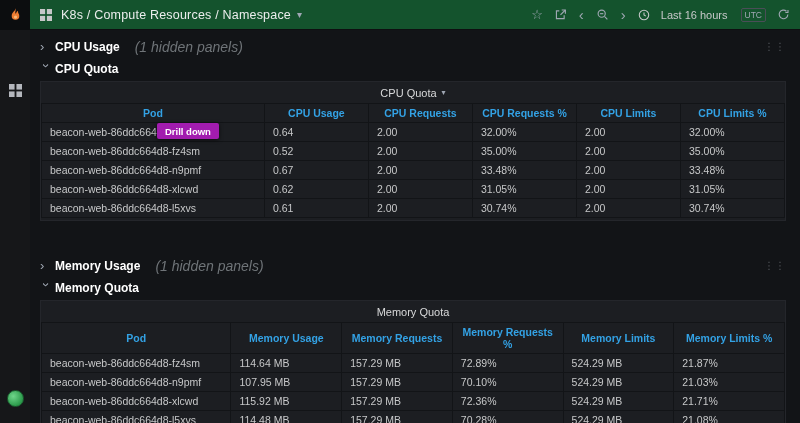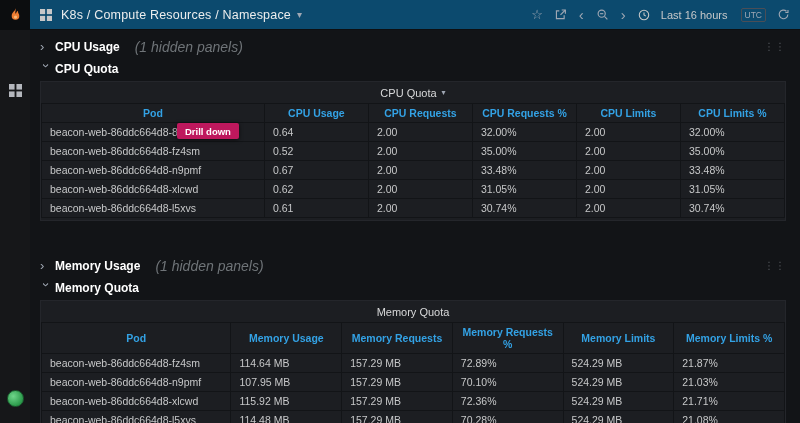--- a/index.html
+++ b/index.html
@@ -26,21 +26,21 @@
   .side-item.menu { margin-top:45px; }
   .side-bottom { position:absolute; bottom:16px; left:0; width:30px; display:flex; justify-content:center; }
   .avatar {
     width:17px; height:17px; border-radius:50%;
     background:radial-gradient(circle at 35% 35%, #6fd68a, #2c9a4b 70%);
     border:1px solid #1b5e2f;
   }
   
   .topnav {
     position:absolute; left:30px; right:0; top:0; height:30px;
-    background:#0c4a6e; display:flex; align-items:center;
+    background:#14532d; display:flex; align-items:center;
     padding:0 10px; z-index:4; border-bottom:1px solid #0e0f11;
   }
   .nav-grid { color:#c7c8c9; display:flex; margin-right:9px; }
   .nav-title { display:flex; align-items:center; cursor:pointer; }
   .nav-title .ttl { color:#eceded; font-size:12.5px; font-weight:500; letter-spacing:.2px; }
   .nav-title .caret { color:#9fa7b3; font-size:10px; margin-left:6px; }
   .nav-right { margin-left:auto; display:flex; align-items:center; gap:11px; color:#9fa7b3; }
   .nicon { display:flex; align-items:center; cursor:pointer; font-size:13px; line-height:1; }
   .nicon.sm { font-size:15px; padding:0 1px; }
   .timepicker {
@@ -77,22 +77,22 @@
     color:#33a2e5; font-size:10.5px; font-weight:bold; text-align:center;
     padding:3px 8px; border:1px solid #121417; cursor:pointer;
   }
   .gtable td {
     color:#c7c8c9; font-size:10.5px; padding:3px 8px;
     border:1px solid #121417; overflow:hidden; white-space:nowrap;
   }
   .gtable.cpu th:first-child { width:30%; }
   .gtable.mem th:first-child { width:25.5%; }
   .tooltip {
-    position:absolute; left:136px; top:41px; z-index:9;
-    background:#be185d; color:#ffffff; font-size:9.5px; font-weight:bold;
+    position:absolute; left:116px; top:41px; z-index:9;
+    background:#a21caf; color:#ffffff; font-size:9.5px; font-weight:bold;
     padding:2.5px 8px; border-radius:2px; cursor:pointer;
     box-shadow:0 1px 4px rgba(0,0,0,.6);
   }
   .spacer { height:27px; }
   svg { display:block; }
 </style>
 </head>
 <body>
 
 <div class="sidebar">

